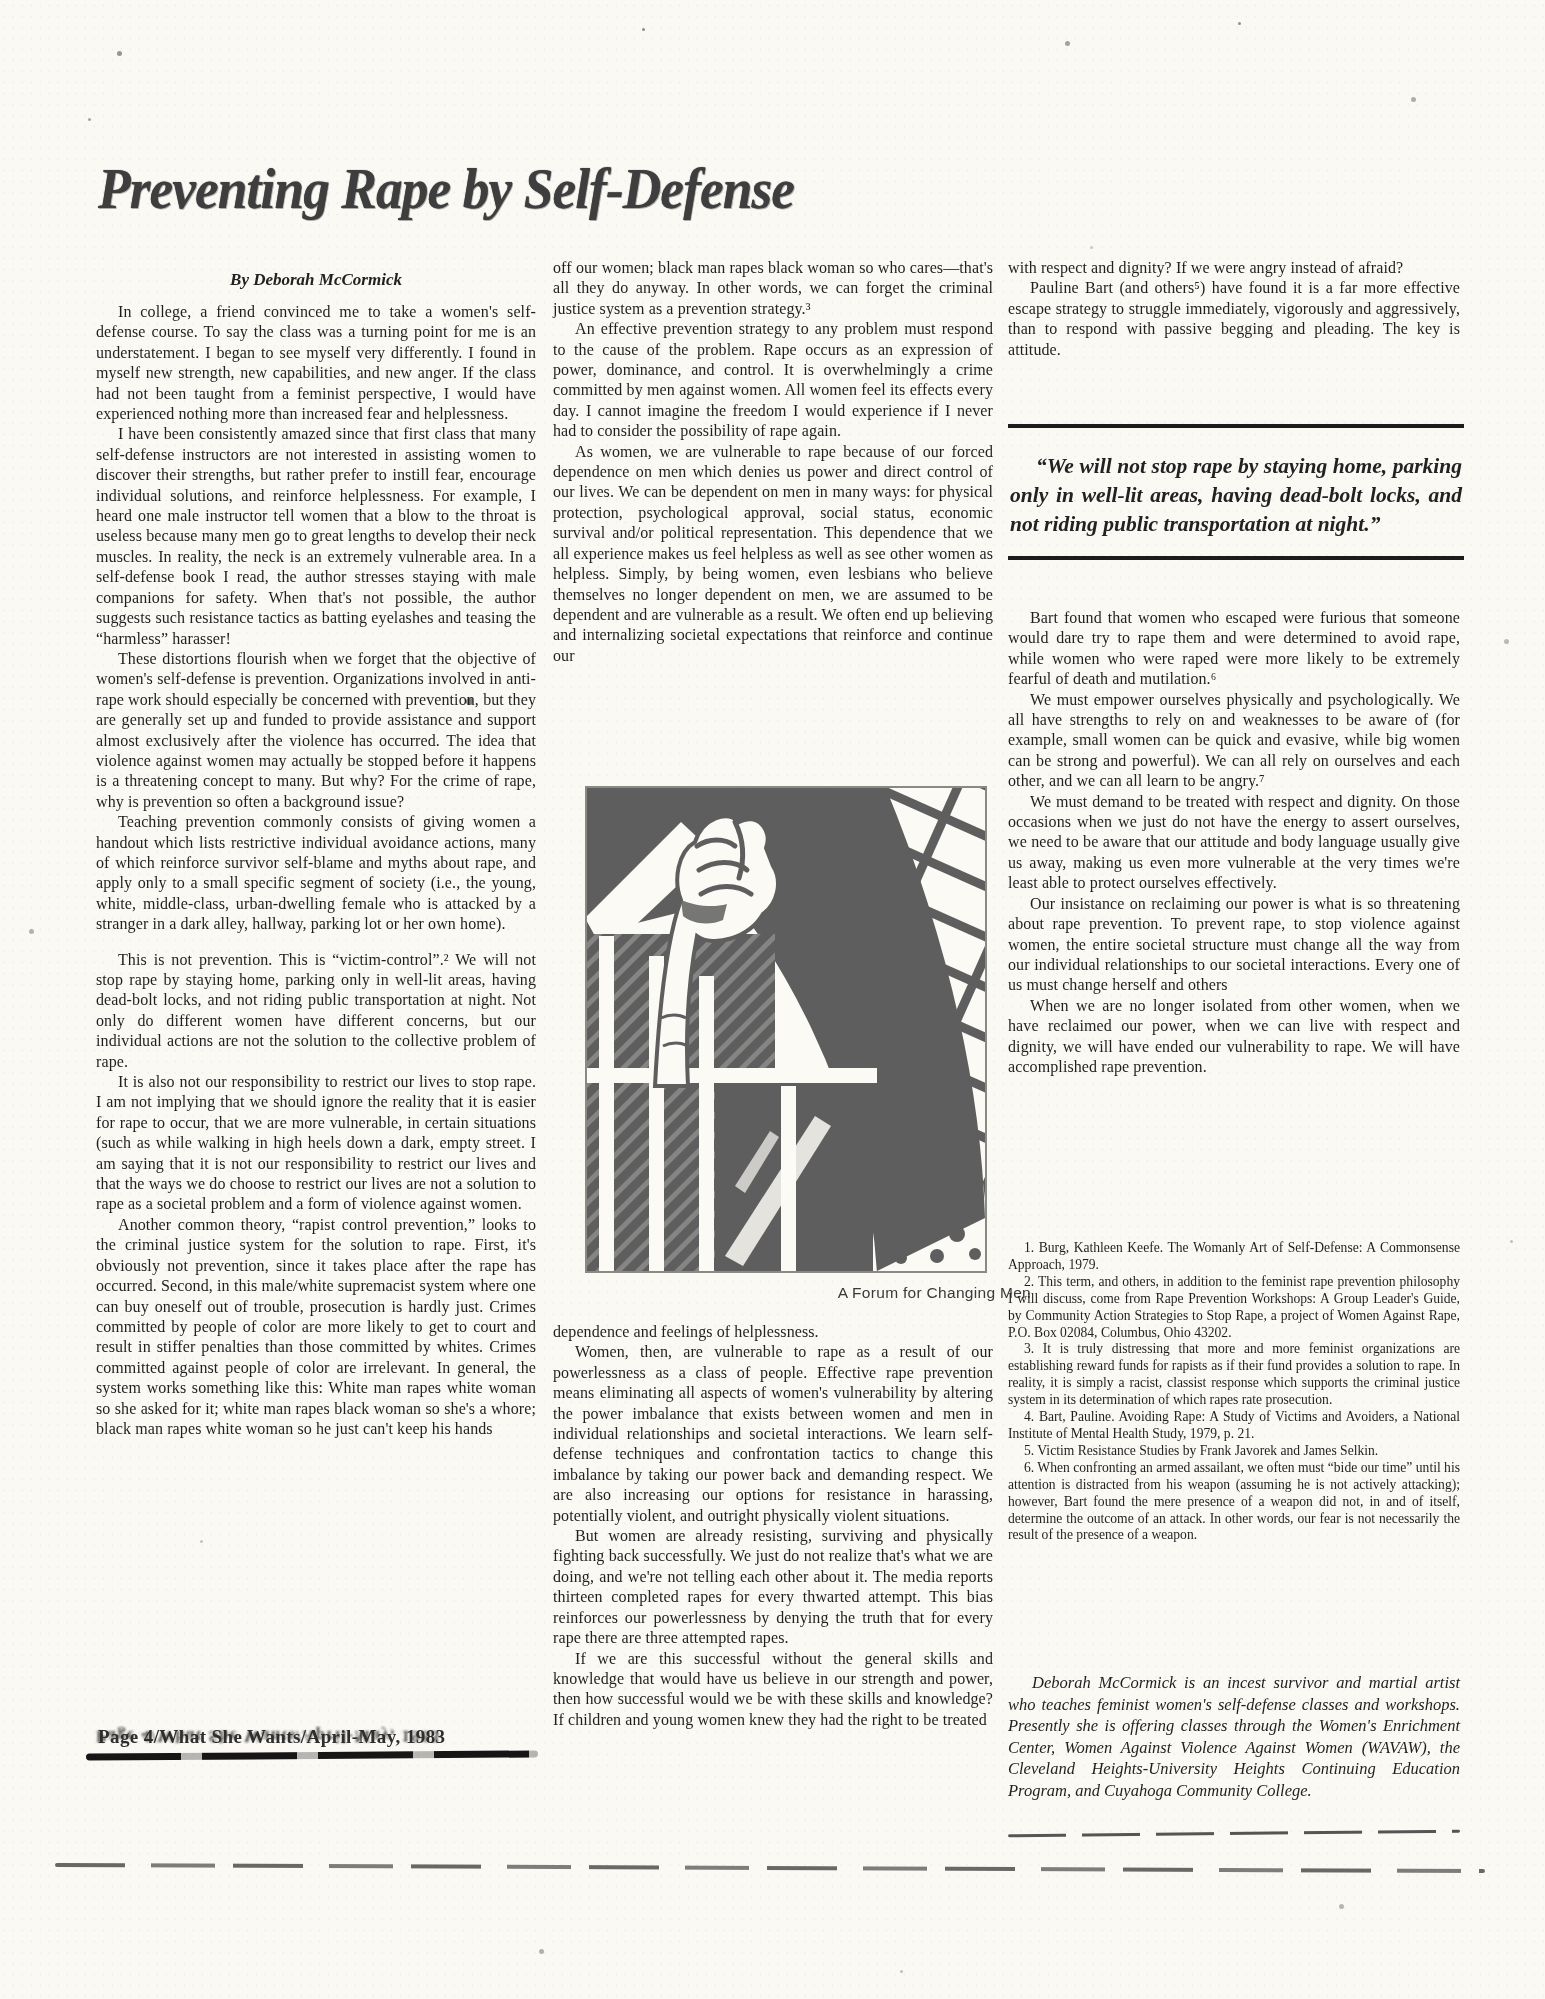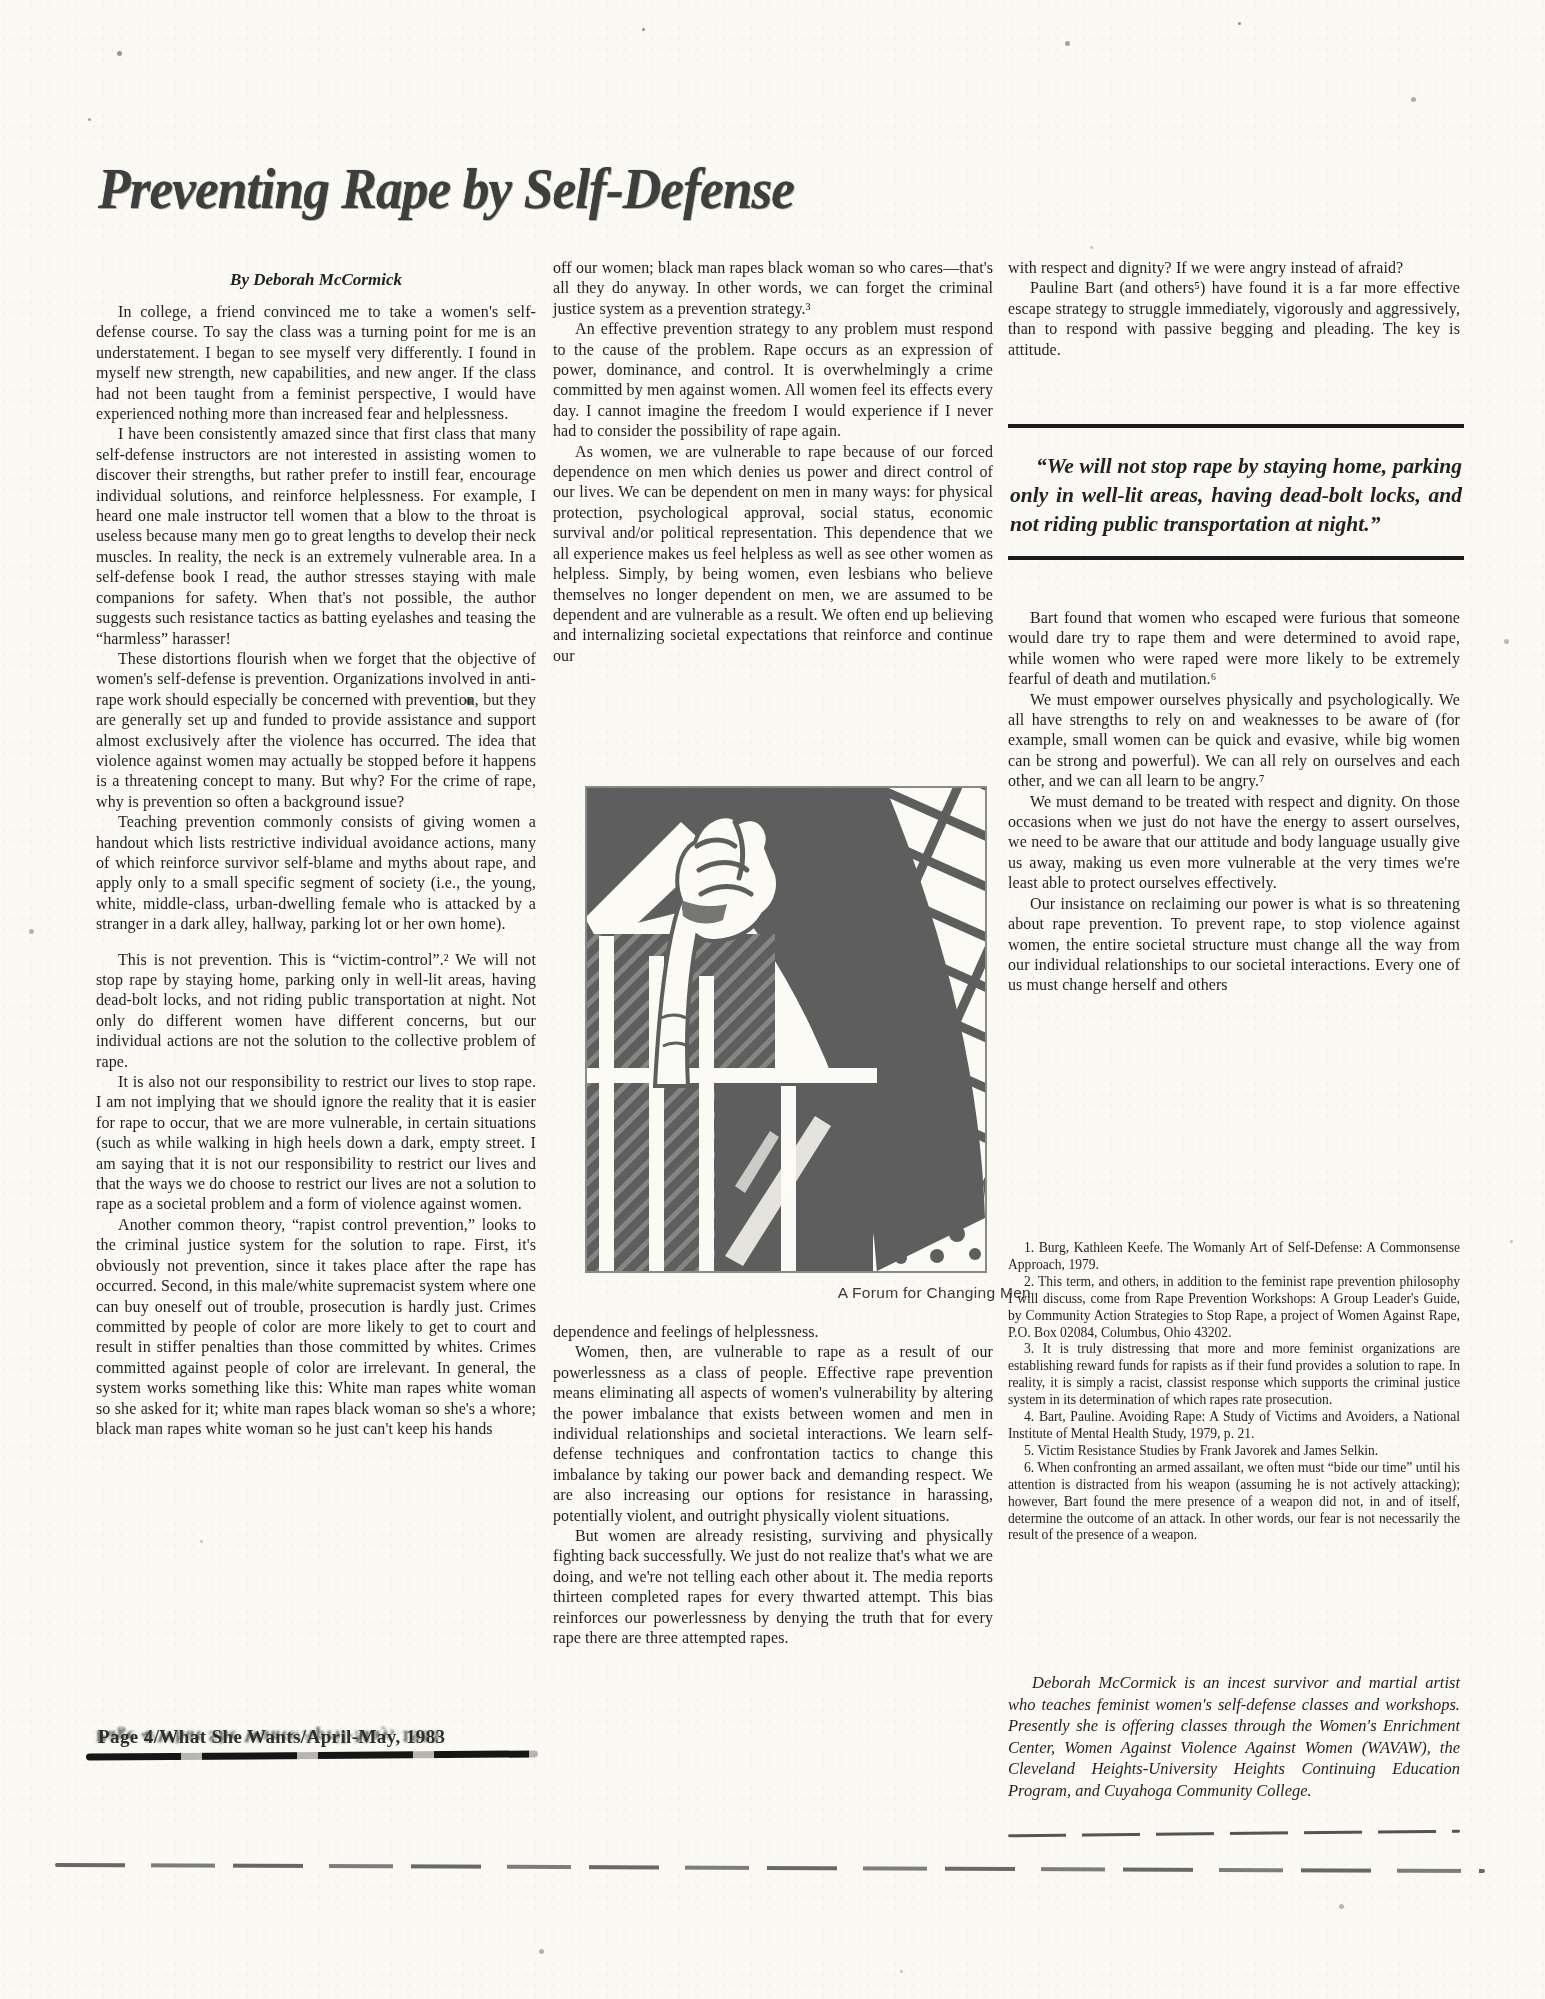--- a/index.html
+++ b/index.html
@@ -183,36 +183,38 @@
 
       <rect x="1" y="1" width="400" height="485" fill="none" stroke="#8a8a85" stroke-width="2"></rect>
     </svg>
     <figcaption class="figcaption">A Forum for Changing Men</figcaption>
   </figure>
 
   <div class="col col2-bottom">
     <p class="cont">dependence and feelings of helplessness.</p>
     <p>Women, then, are vulnerable to rape as a result of our powerlessness as a class of people. Effective rape prevention means eliminating all aspects of women's vulnerability by altering the power imbalance that exists between women and men in individual relationships and societal interactions. We learn self-defense techniques and confrontation tactics to change this imbalance by taking our power back and demanding respect. We are also increasing our options for resistance in harassing, potentially violent, and outright physically violent situations.</p>
     <p>But women are already resisting, surviving and physically fighting back successfully. We just do not realize that's what we are doing, and we're not telling each other about it. The media reports thirteen completed rapes for every thwarted attempt. This bias reinforces our powerlessness by denying the truth that for every rape there are three attempted rapes.</p>
+    <p>If we are this successful without the general skills and knowledge that would have us believe in our strength and power, then how successful would we be with these skills and knowledge? If children and young women knew they had the right to be treated</p>
   </div>
 
   <div class="col col3-top">
     <p class="cont">with respect and dignity? If we were angry instead of afraid?</p>
     <p>Pauline Bart (and others⁵) have found it is a far more effective escape strategy to struggle immediately, vigorously and aggressively, than to respond with passive begging and pleading. The key is attitude.</p>
   </div>
 
   <div class="pullquote">
     <p>“We will not stop rape by staying home, parking only in well-lit areas, having dead-bolt locks, and not riding public transportation at night.”</p>
   </div>
 
   <div class="col col3-mid">
     <p>Bart found that women who escaped were furious that someone would dare try to rape them and were determined to avoid rape, while women who were raped were more likely to be extremely fearful of death and mutilation.⁶</p>
     <p>We must empower ourselves physically and psychologically. We all have strengths to rely on and weaknesses to be aware of (for example, small women can be quick and evasive, while big women can be strong and powerful). We can all rely on ourselves and each other, and we can all learn to be angry.⁷</p>
     <p>We must demand to be treated with respect and dignity. On those occasions when we just do not have the energy to assert ourselves, we need to be aware that our attitude and body language usually give us away, making us even more vulnerable at the very times we're least able to protect ourselves effectively.</p>
     <p>Our insistance on reclaiming our power is what is so threatening about rape prevention. To prevent rape, to stop violence against women, the entire societal structure must change all the way from our individual relationships to our societal interactions. Every one of us must change herself and others</p>
+    <p>When we are no longer isolated from other women, when we have reclaimed our power, when we can live with respect and dignity, we will have ended our vulnerability to rape. We will have accomplished rape prevention.</p>
   </div>
 
   <div class="footnotes">
     <p>1. Burg, Kathleen Keefe. The Womanly Art of Self-Defense: A Commonsense Approach, 1979.</p>
     <p>2. This term, and others, in addition to the feminist rape prevention philosophy I will discuss, come from Rape Prevention Workshops: A Group Leader's Guide, by Community Action Strategies to Stop Rape, a project of Women Against Rape, P.O. Box 02084, Columbus, Ohio 43202.</p>
     <p>3. It is truly distressing that more and more feminist organizations are establishing reward funds for rapists as if their fund provides a solution to rape. In reality, it is simply a racist, classist response which supports the criminal justice system in its determination of which rapes rate prosecution.</p>
     <p>4. Bart, Pauline. Avoiding Rape: A Study of Victims and Avoiders, a National Institute of Mental Health Study, 1979, p. 21.</p>
     <p>5. Victim Resistance Studies by Frank Javorek and James Selkin.</p>
     <p>6. When confronting an armed assailant, we often must “bide our time” until his attention is distracted from his weapon (assuming he is not actively attacking); however, Bart found the mere presence of a weapon did not, in and of itself, determine the outcome of an attack. In other words, our fear is not necessarily the result of the presence of a weapon.</p>
   </div>

